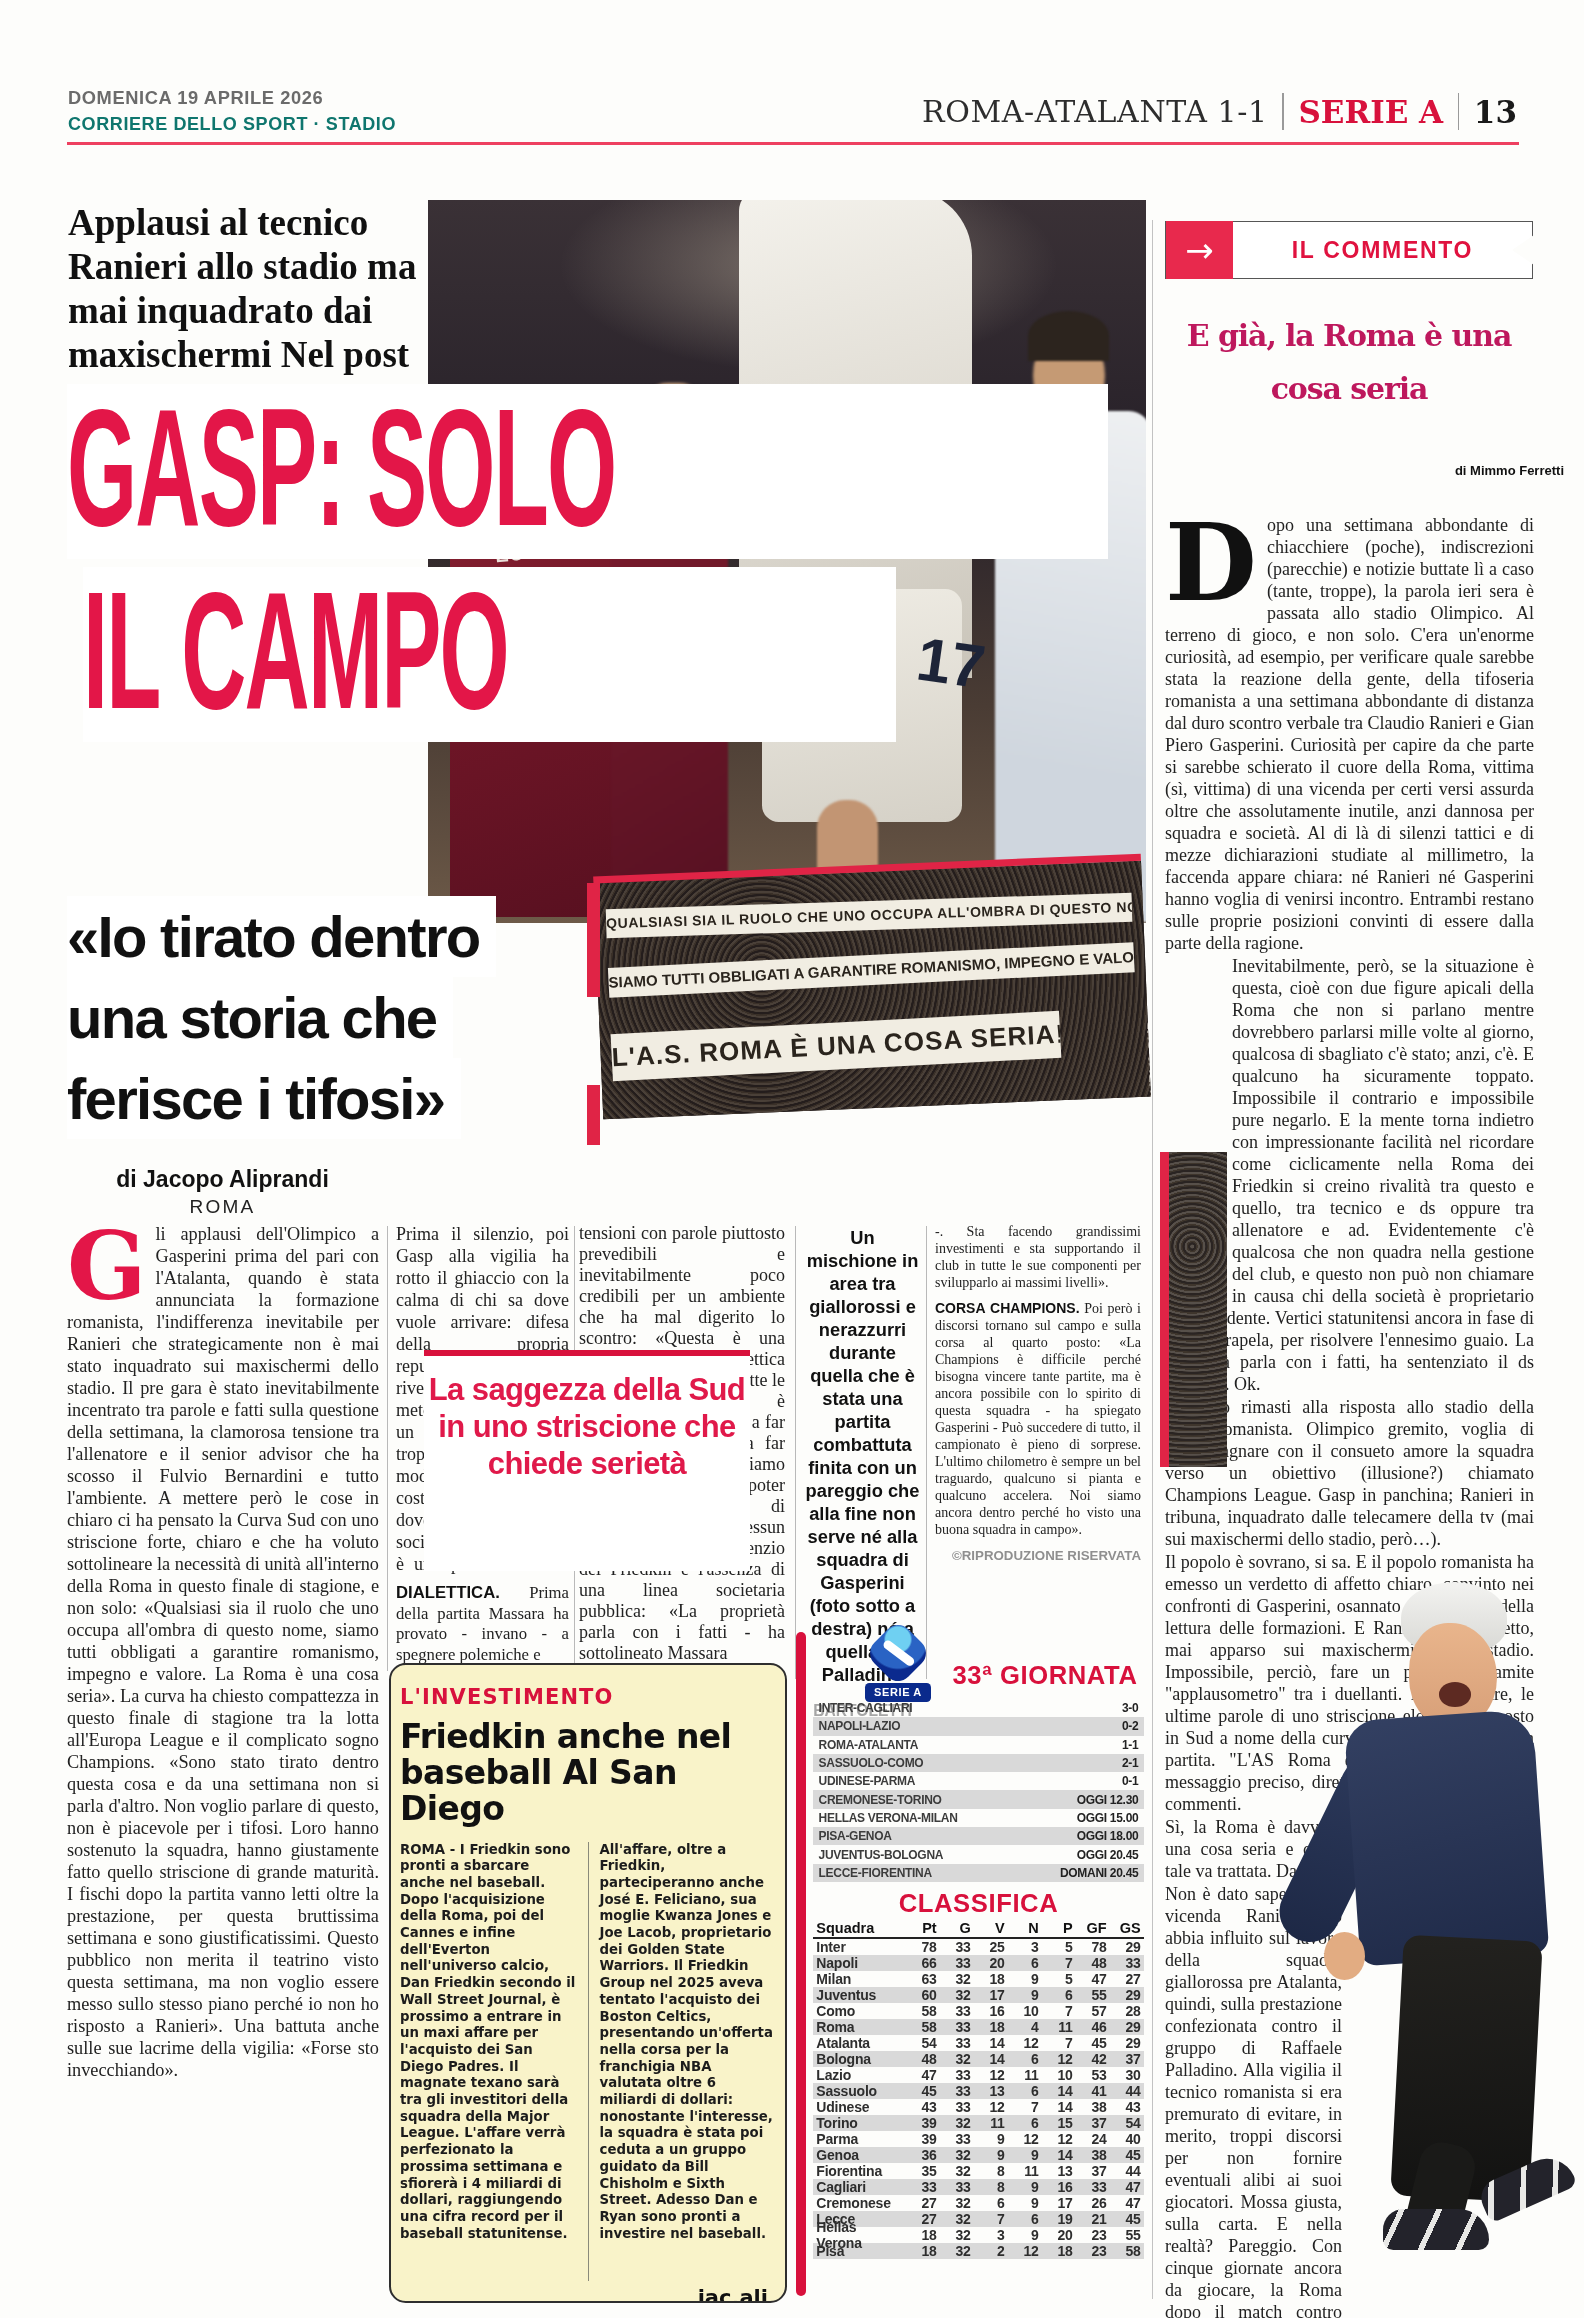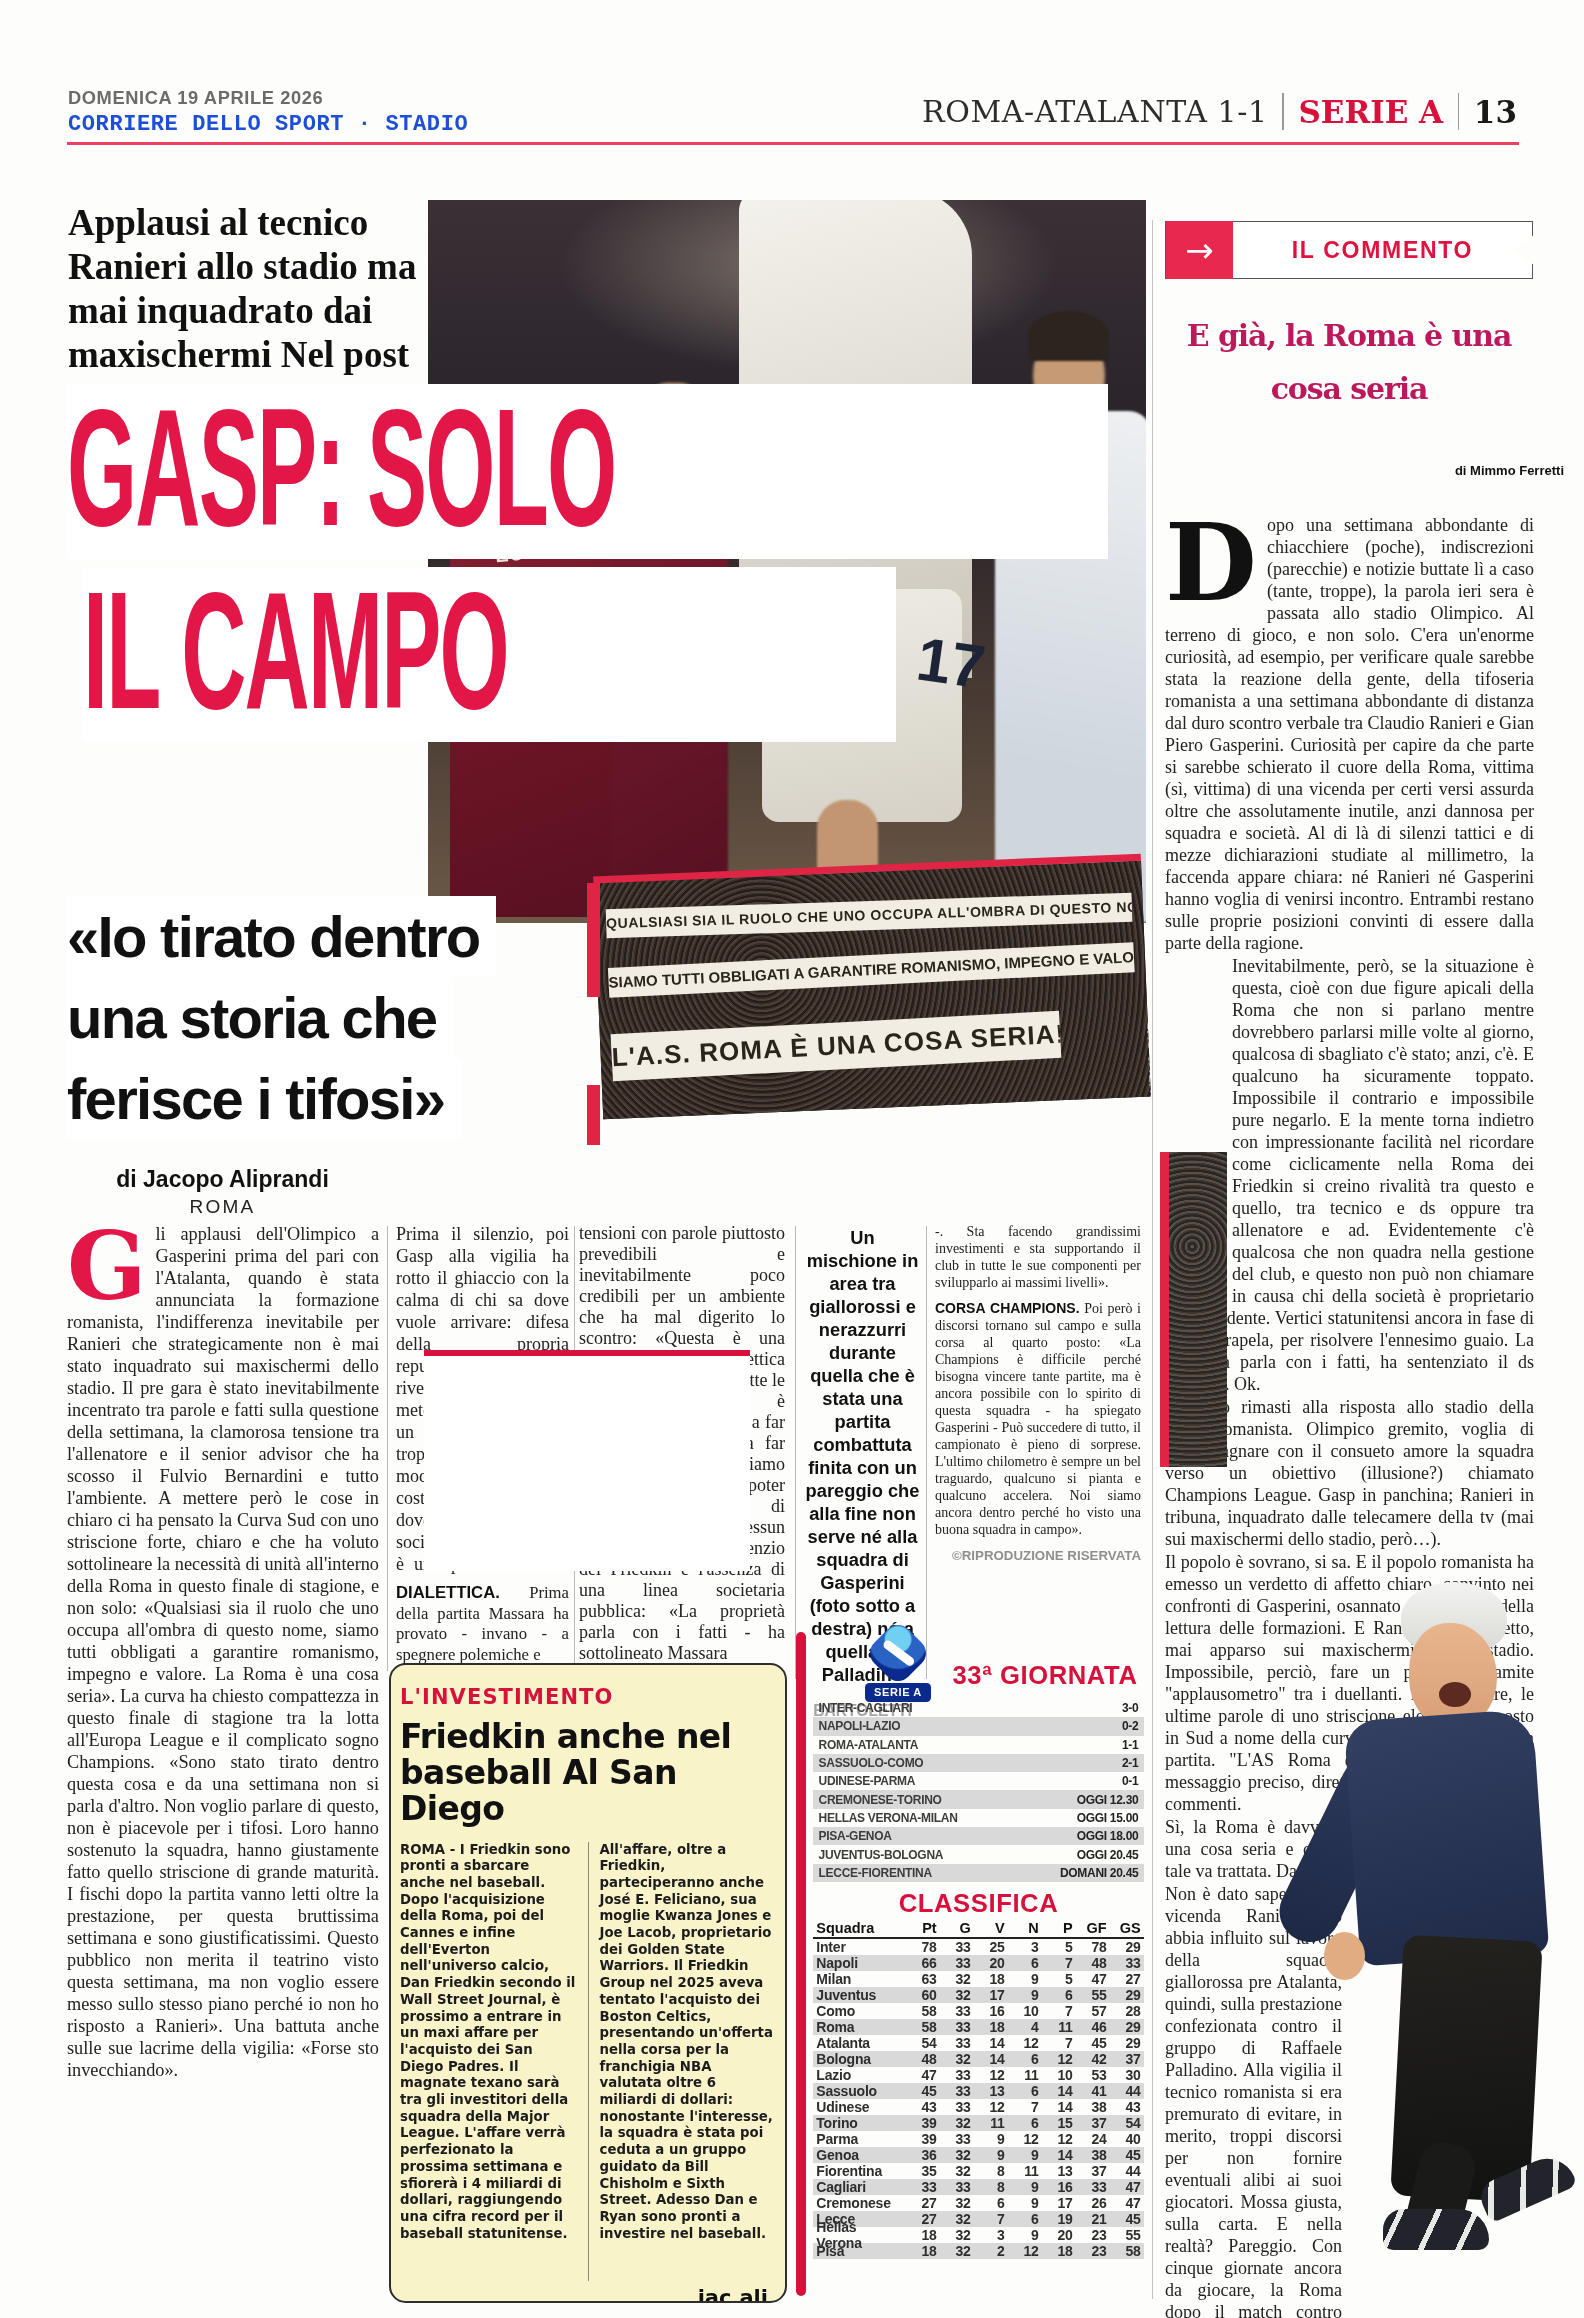--- a/index.html
+++ b/index.html
@@ -3,21 +3,21 @@
 <meta charset="utf-8">
 <style>
   html,body{margin:0;padding:0;background:#e9e7e2;}
   .page{position:relative;width:1584px;height:2319px;background:#fdfdfb;overflow:hidden;
         font-family:"Liberation Serif",serif;color:#1d1d1d;}
   [data-name]{box-sizing:border-box;}
 
   
   .mh-left{position:absolute;left:68px;top:84px;font-family:"Liberation Sans",sans-serif;
            color:#6b6b6b;font-size:18.3px;letter-spacing:0.6px;line-height:27px;font-weight:bold;}
-  .mh-left .l2{font-size:22px;color:#1d4ed8;font-family:Liberation Mono, monospace;}
+  .mh-left .l2{font-size:18px;color:#0f766e;}
   .mh-right{position:absolute;right:67px;top:93px;display:flex;align-items:center;gap:14.5px;}
   .mh-match{font-family:"DejaVu Serif",serif;font-size:30px;color:#2d2d2d;letter-spacing:0.6px;}
   .mh-div{width:1.7px;height:37px;background:#9a9a9a;}
   .mh-serie{font-family:"DejaVu Serif",serif;font-weight:bold;font-size:31px;color:#d8113c;}
   .mh-page{font-family:"DejaVu Serif",serif;font-weight:bold;font-size:31px;color:#1a1a1a;}
   .mh-rule{position:absolute;left:67px;top:142px;width:1452px;height:3.3px;background:#ee4060;}
 
   
   .intro{position:absolute;left:68px;top:201px;width:378px;font-family:"Liberation Serif",serif;
          font-weight:bold;font-size:37px;line-height:44px;color:#111;}
@@ -279,20 +279,21 @@
   </div>
   <div class="vr vr4" data-name="column-rule"></div>
   <div class="col4 bodytxt" data-name="article-column-4">
     <div class="blk">-. Sta facendo grandissimi investimenti e sta supportando il club in tutte le sue componenti per svilupparlo ai massimi livelli».</div>
     <div class="blk"><span class="lead" data-name="paragraph-lead">CORSA CHAMPIONS.</span><span> Poi però i discorsi tornano sul campo e sulla corsa al quarto posto: «La Champions è difficile perché bisogna vincere tante partite, ma è ancora possibile con lo spirito di questa squadra - ha spiegato Gasperini - Può succedere di tutto, il campionato è pieno di sorprese. L'ultimo chilometro è sempre un bel traguardo, qualcuno si pianta e qualcuno accelera. Noi siamo ancora dentro perché ho visto una buona squadra in campo».</span></div>
     <div class="closing" data-name="article-closing">©RIPRODUZIONE RISERVATA</div>
   </div>
 
   <div class="quote" data-name="pull-quote">
     <div class="quote-bar" data-name="quote-rule"></div>
+    <div class="quote-txt">La saggezza della Sud in uno striscione che chiede serietà</div>
   </div>
   <div class="dialettica bodytxt" data-name="dialettica-paragraph">
     <span class="lead" data-name="paragraph-lead">DIALETTICA.</span><span> Prima della partita Massara ha provato - invano - a spegnere polemiche e</span>
   </div>
 
   <div class="invest" data-name="investment-box">
     <div class="inv-label" data-name="box-kicker">L'INVESTIMENTO</div>
     <div class="inv-title" data-name="box-title">Friedkin anche nel baseball Al San Diego</div>
     <div class="inv-body" data-name="box-body">ROMA - I Friedkin sono pronti a sbarcare anche nel baseball. Dopo l'acquisizione della Roma, poi del Cannes e infine dell'Everton nell'universo calcio, Dan Friedkin secondo il Wall Street Journal, è prossimo a entrare in un maxi affare per l'acquisto dei San Diego Padres. Il magnate texano sarà tra gli investitori della squadra della Major League. L'affare verrà perfezionato la prossima settimana e sfiorerà i 4 miliardi di dollari, raggiungendo una cifra record per il baseball statunitense. All'affare, oltre a Friedkin, parteciperanno anche José E. Feliciano, sua moglie Kwanza Jones e Joe Lacob, proprietario dei Golden State Warriors. Il Friedkin Group nel 2025 aveva tentato l'acquisto dei Boston Celtics, presentando un'offerta nella corsa per la franchigia NBA valutata oltre 6 miliardi di dollari: nonostante l'interesse, la squadra è stata poi ceduta a un gruppo guidato da Bill Chisholm e Sixth Street. Adesso Dan e Ryan sono pronti a investire nel baseball.</div>
     <div class="inv-sign" data-name="box-signature">jac.ali.</div>

